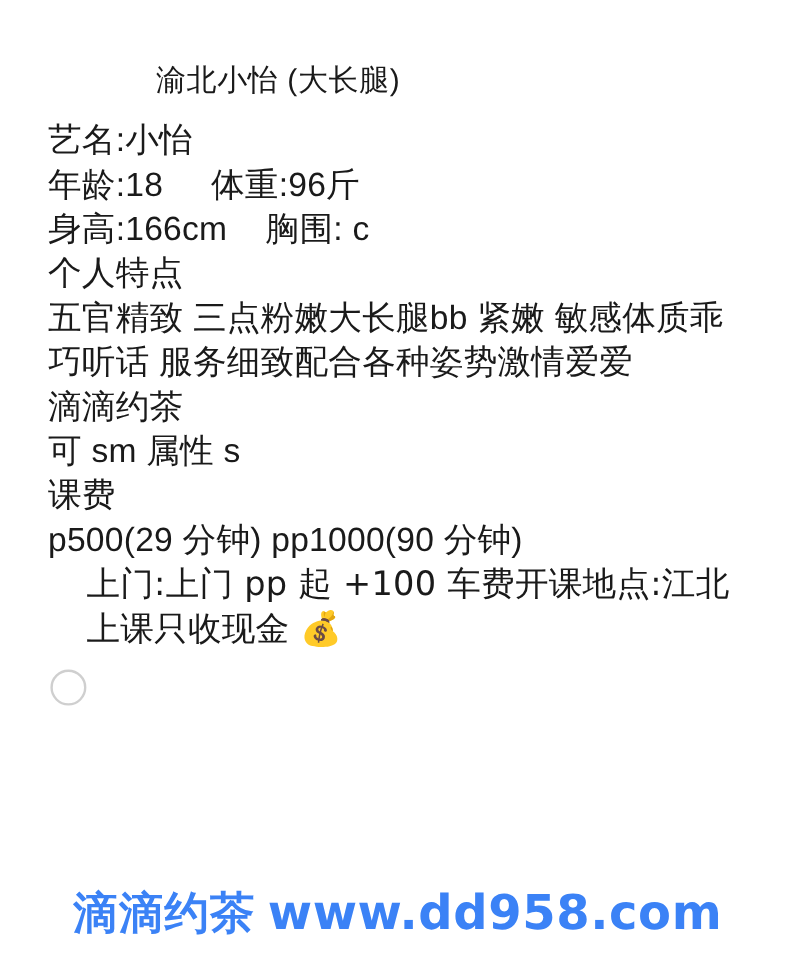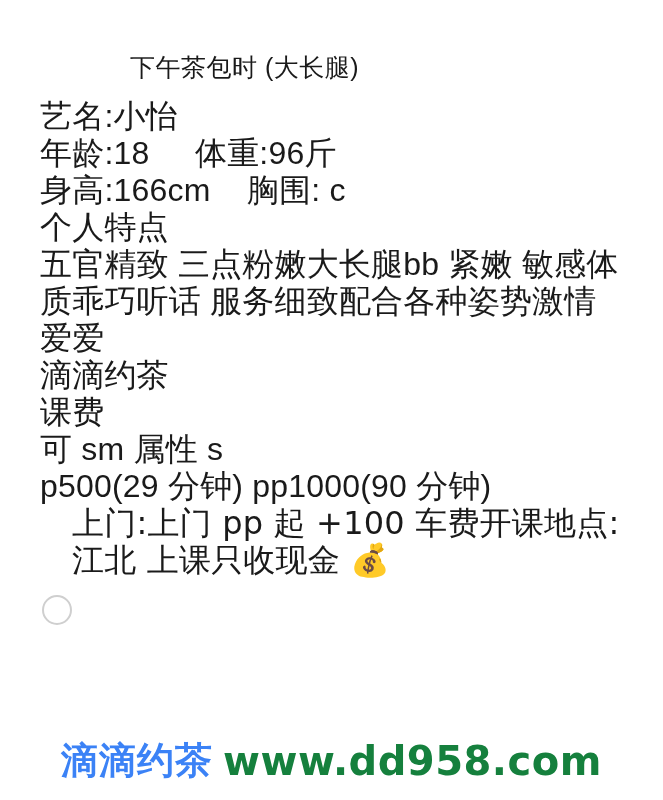--- a/index.html
+++ b/index.html
@@ -27,21 +27,21 @@
     line-height: 34px;
     padding-top: 50px;
     padding-left: 90px;
     letter-spacing: 0.5px;
     color: #1a1a1a;
   }
   .body-block {
     margin-top: 14px;
   }
   .line {
-    font-size: 32px;
+    font-size: 28px;
     line-height: 37px;
     letter-spacing: 0.2px;
     color: #1a1a1a;
     white-space: pre-wrap;
   }
   .circle-row {
     margin-top: 16px;
     padding-left: 2px;
   }
   .circle {
@@ -64,47 +64,47 @@
   .footer-cn {
     font-size: 37px;
     font-weight: bold;
     color: #3b82f6;
     letter-spacing: 1px;
     vertical-align: middle;
   }
   .footer-url {
     font-size: 40px;
     font-weight: bold;
-    color: #15803d;
+    color: #3b82f6;
     letter-spacing: 0.5px;
     vertical-align: middle;
     margin-left: 10px;
     font-family: "DejaVu Sans", sans-serif;
   }
   .emoji {
     font-family: "DejaVu Sans", sans-serif;
     margin-left: 32px;
   }
 </style>
 </head>
 <body>
 
 <div class="page">
 
-  <div class="title">下午茶包时 (大长腿)</div>
+  <div class="title">渝北小怡 (大长腿)</div>
 
   <div class="body-block">
     <div class="line">艺名:小怡</div>
     <div class="line">年龄:18     体重:96斤</div>
     <div class="line">身高:166cm    胸围: c</div>
     <div class="line">个人特点</div>
     <div class="line">五官精致 三点粉嫩大长腿bb 紧嫩 敏感体质乖巧听话 服务细致配合各种姿势激情爱爱</div>
     <div class="line">滴滴约茶</div>
+    <div class="line">可 sm 属性 s</div>
     <div class="line">课费</div>
-    <div class="line">可 sm 属性 s</div>
     <div class="line">p500(29 分钟) pp1000(90 分钟)</div>
     <div class="line emoji">上门:上门 pp 起 +100 车费开课地点:江北 上课只收现金 💰</div>
   </div>
 
   <div class="circle-row">
     <span class="circle"></span>
   </div>
 
   <div class="footer">
     <span class="footer-cn">滴滴约茶</span><span class="footer-url">www.dd958.com</span>

